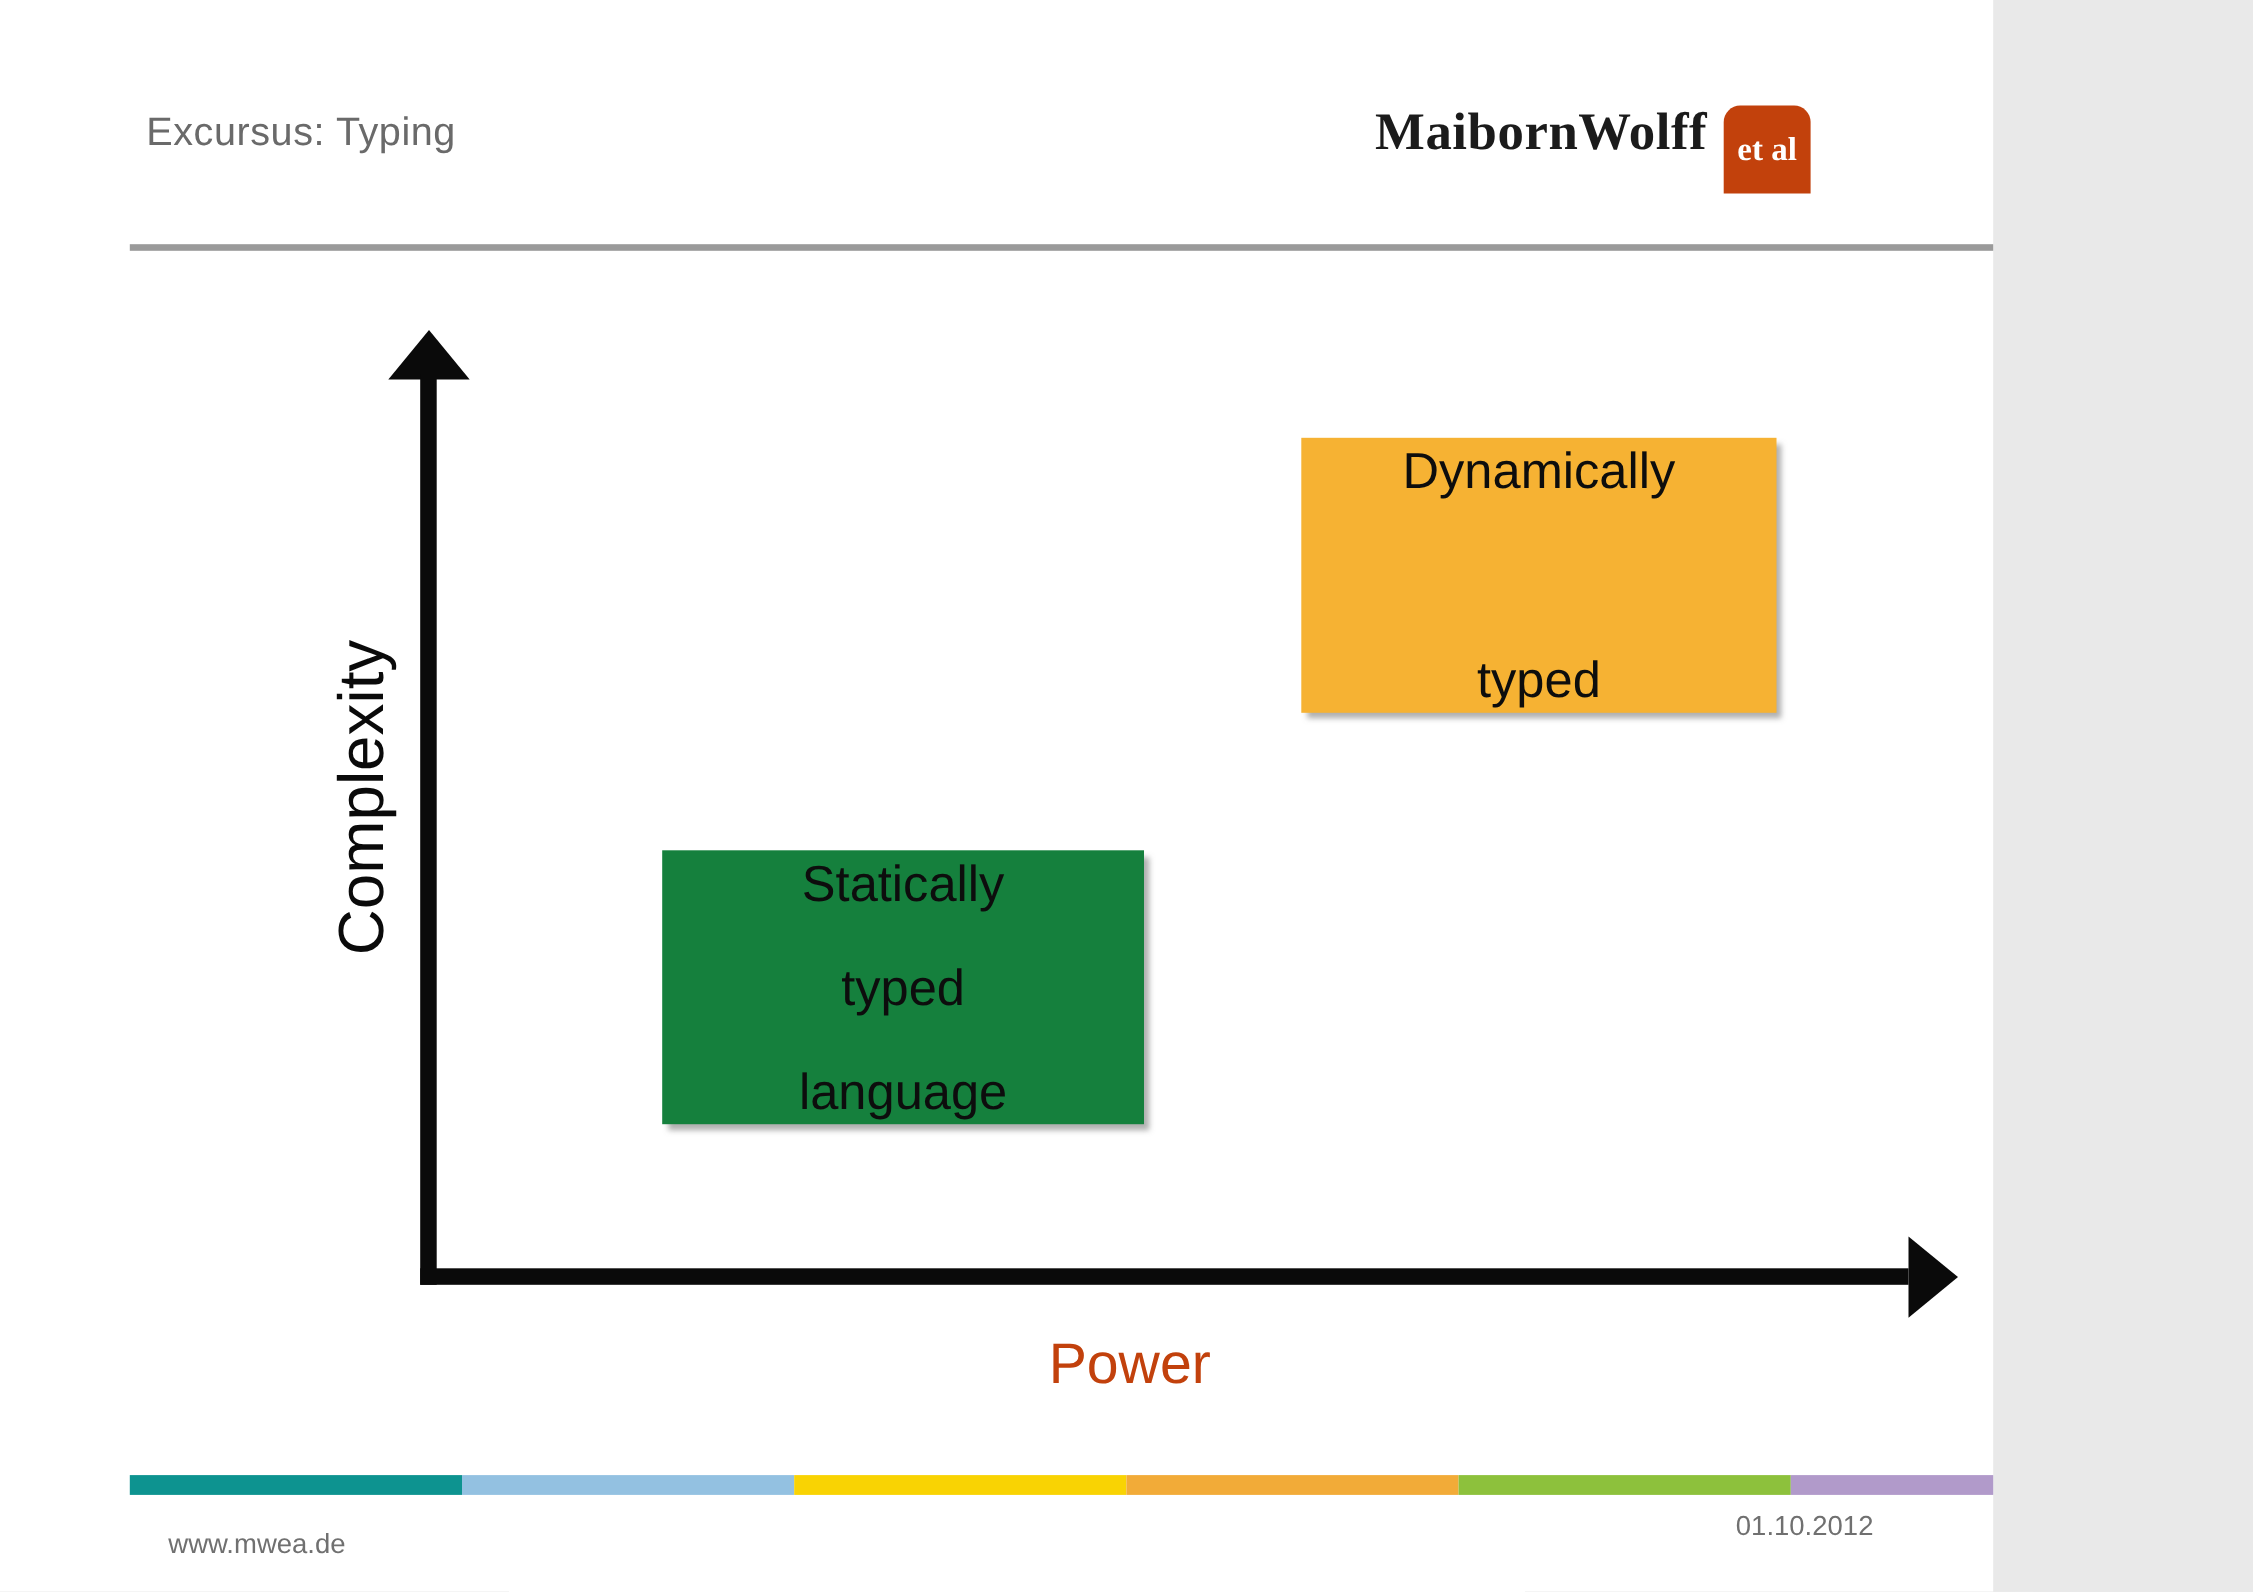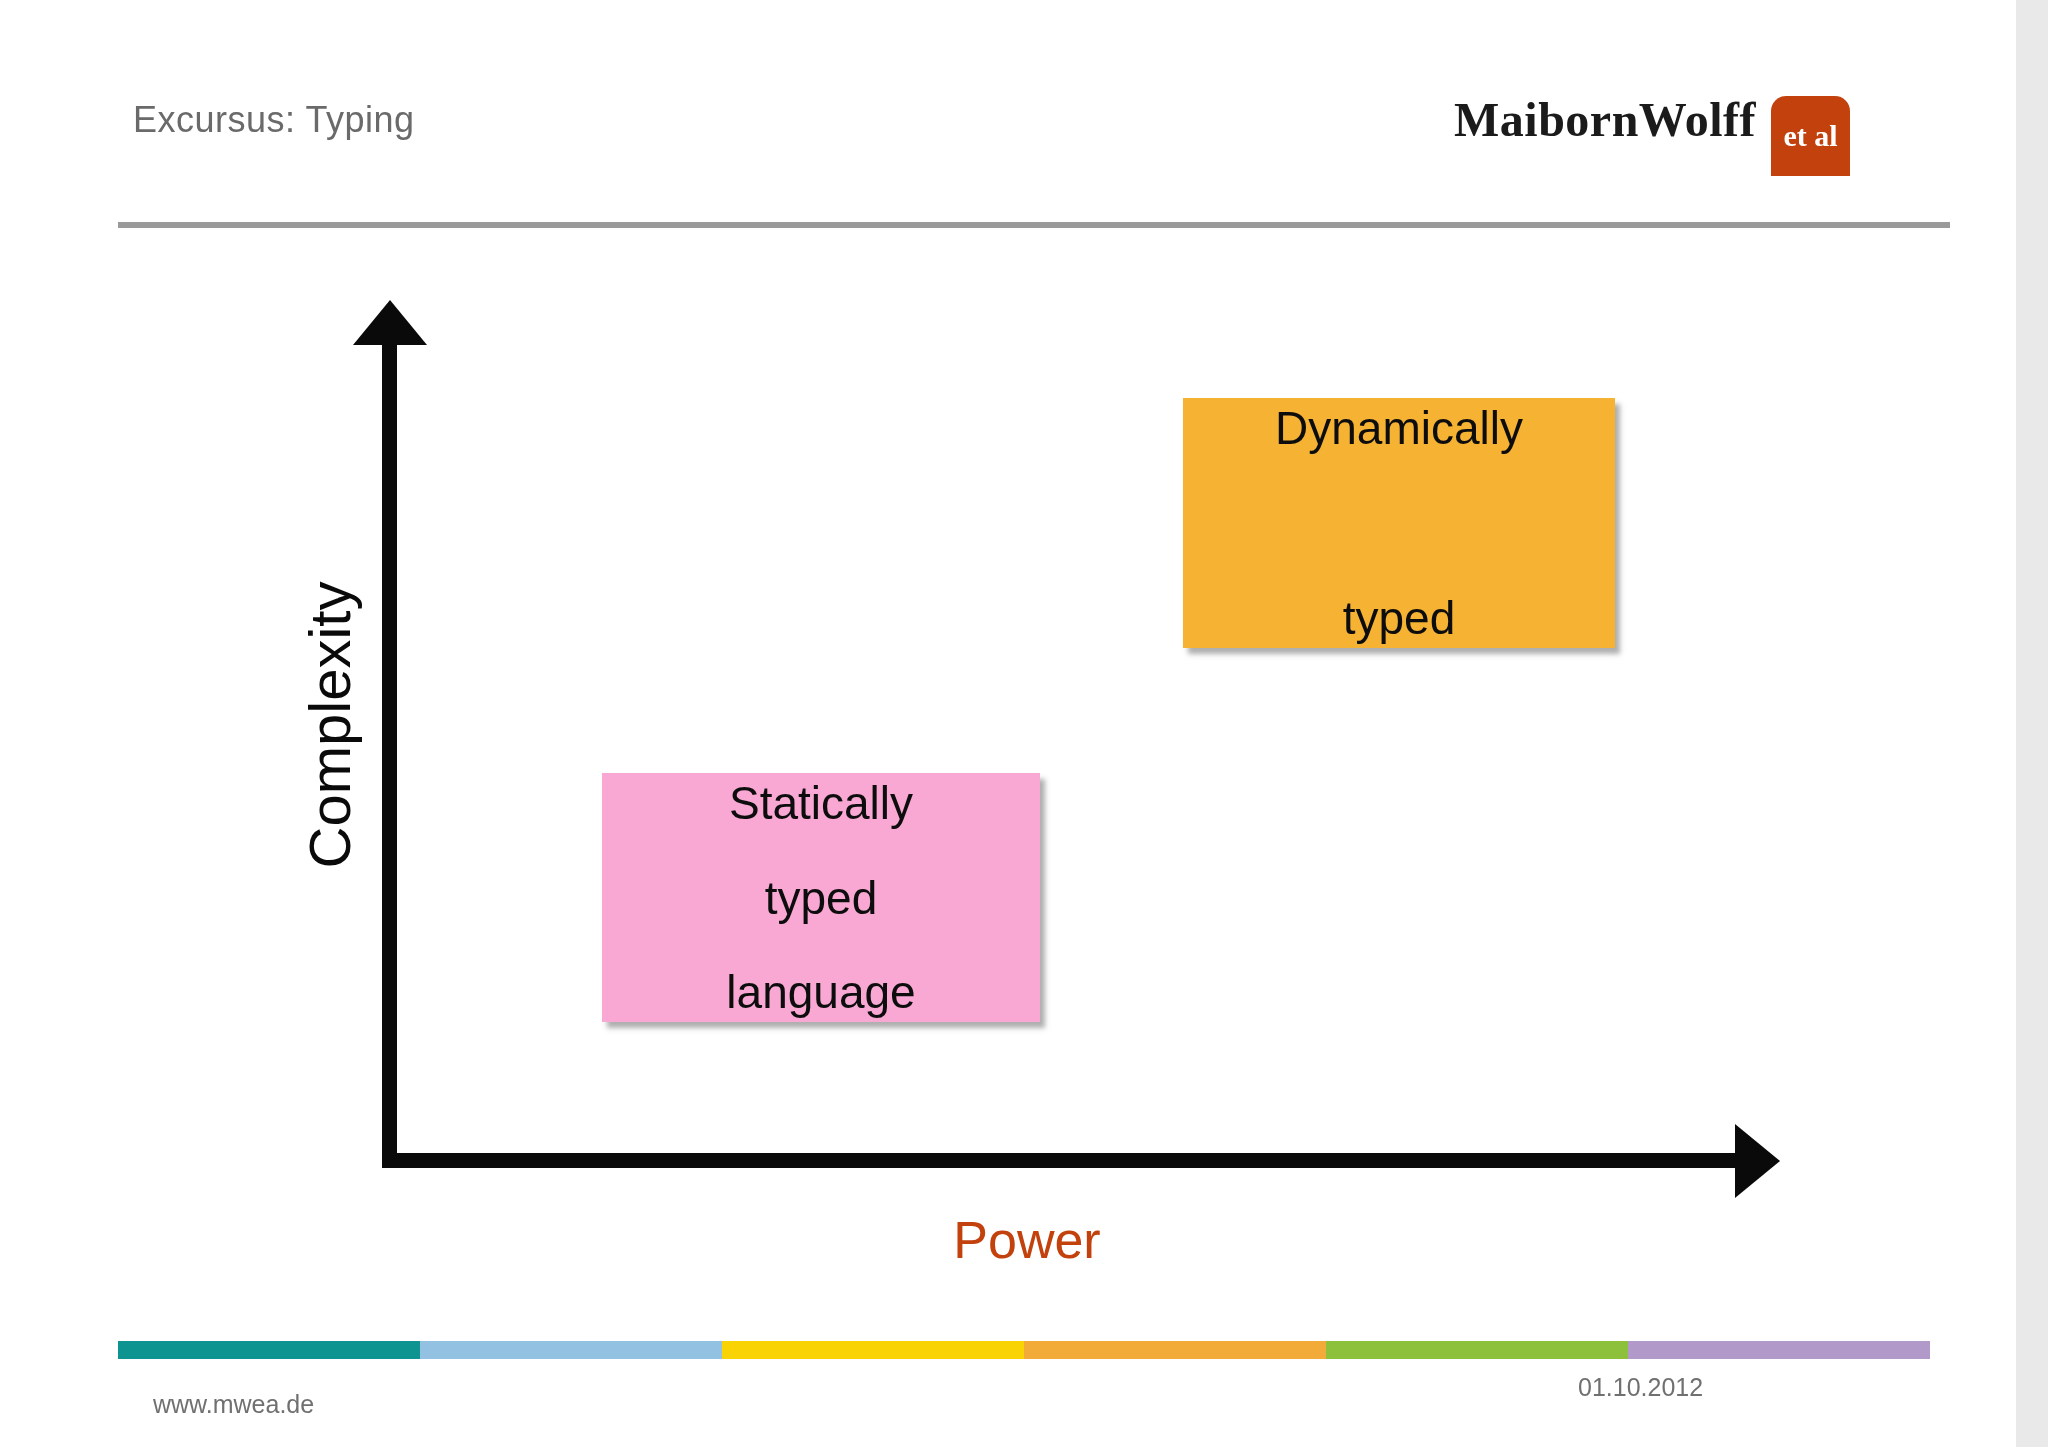--- a/index.html
+++ b/index.html
@@ -1,18 +1,18 @@
 <!DOCTYPE html>
 <html><head>
 <meta charset="utf-8">
 <style>
   html,body { margin:0; padding:0; background:#e9e9e9; }
   .slide {
     position:relative;
-    width:2016px; height:1447px;
+    width:1812px; height:1447px;
     background:#ffffff;
     overflow:hidden;
     font-family:"Liberation Sans", sans-serif;
   }
 
   
   .page-title {
     position:absolute; left:133px; top:98px;
     font-size:36px; line-height:44px;
     color:#6a6a6a; letter-spacing:0.5px;
@@ -118,21 +118,21 @@
   <div class="header-divider" style="background-color: rgb(154, 154, 154);"></div>
 
   <div class="arrowhead-up"></div>
   <div class="axis-shaft-y"></div>
   <div class="axis-shaft-x"></div>
   <div class="arrowhead-right"></div>
 
   <div class="y-axis-label">Complexity</div>
   <div class="x-axis-label">Power</div>
 
-  <div class="concept-box box-static" style="background-color: #f9a8d4; gap: 28px;">
+  <div class="concept-box box-static" style="background-color: #15803d; gap: 28px;">
     <div>Statically</div>
     <div>typed</div>
     <div>language</div>
   </div>
 
   <div class="concept-box box-dynamic" style="background-color: rgb(246, 178, 51);">
     <div>Dynamically</div>
     <div>typed</div>
   </div>
 

